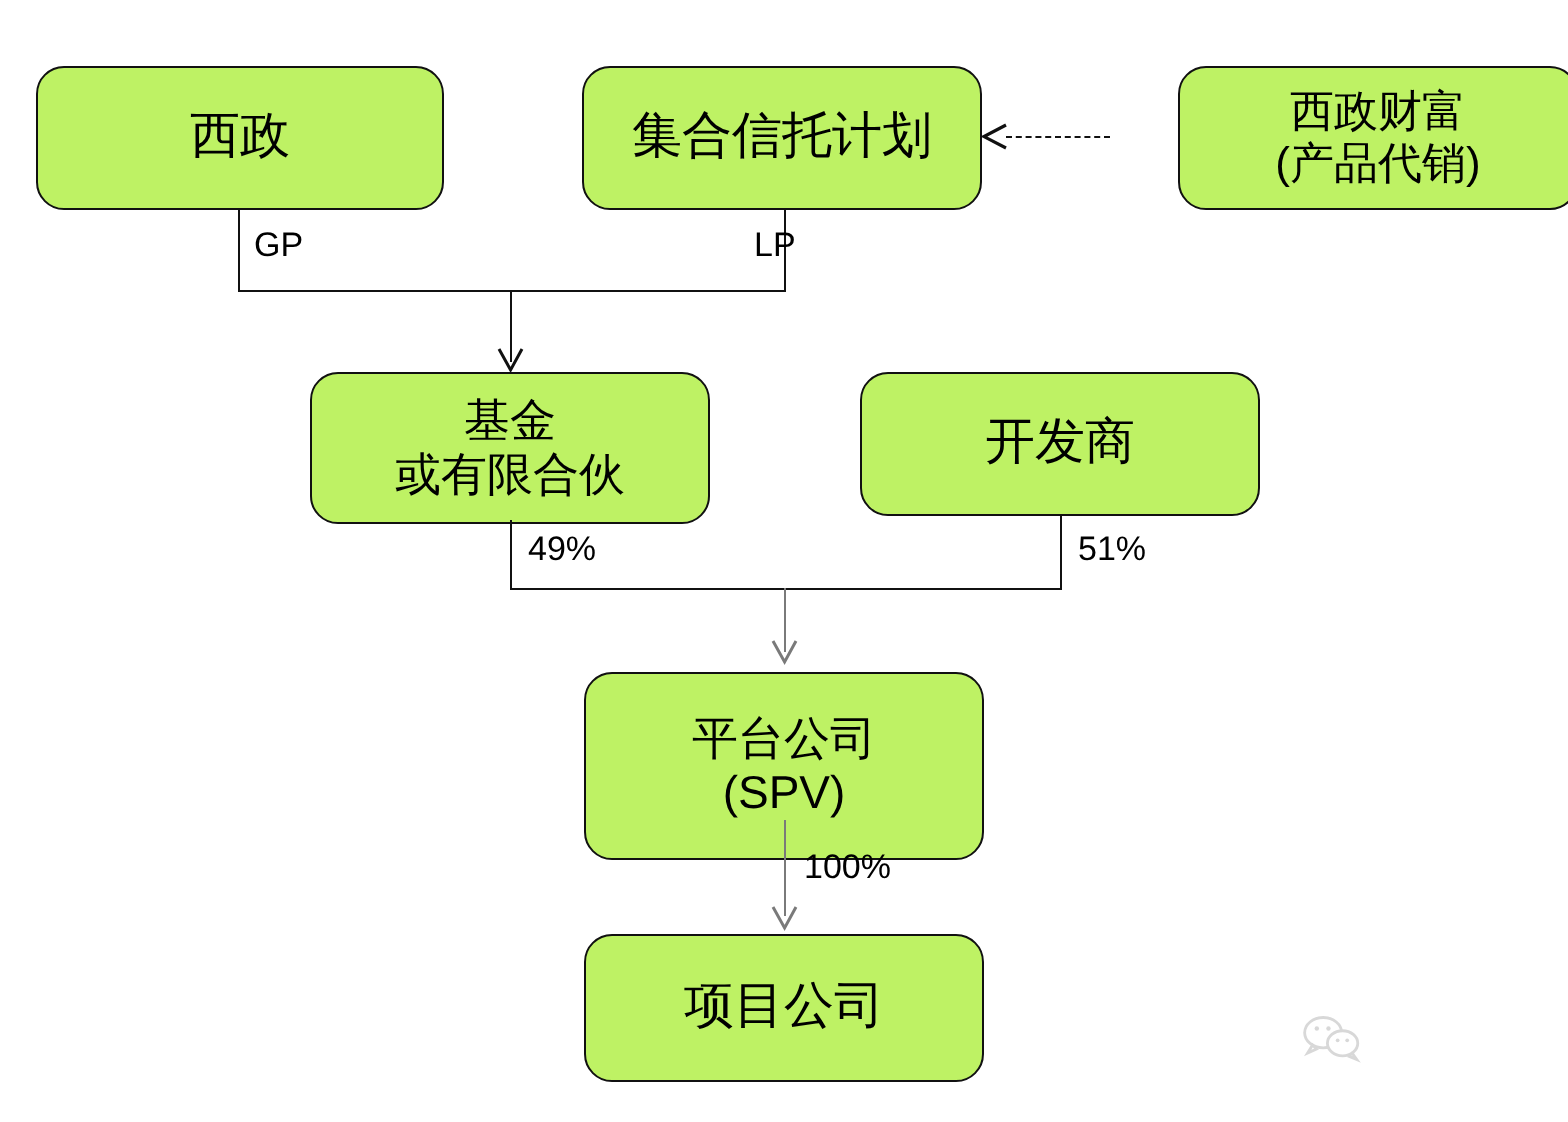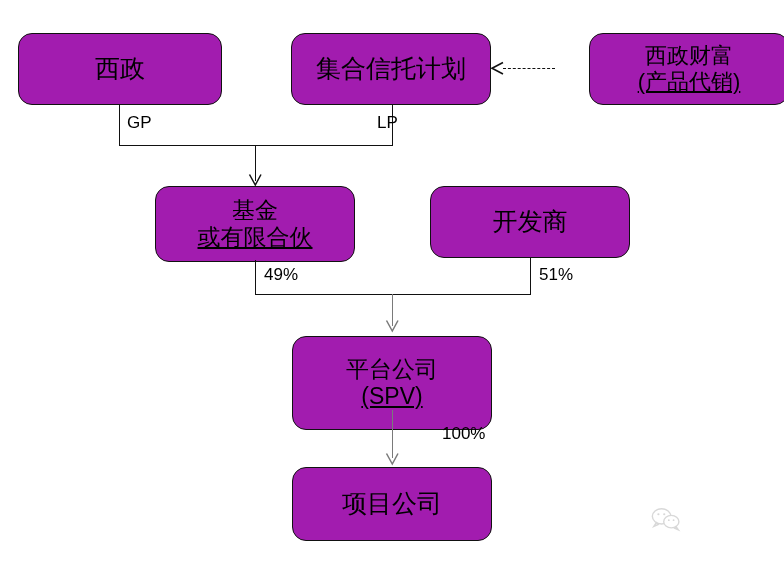--- a/index.html
+++ b/index.html
@@ -11,39 +11,38 @@
     position: relative;
     width: 784px;
     height: 561px;
     background: #ffffff;
     overflow: hidden;
     font-family: "Liberation Sans", "DejaVu Sans", sans-serif;
   }
   .node {
     position: absolute;
     box-sizing: border-box;
-    background: #a21caf;
+    background: #bef264;
     border: 1.6px solid #111111;
     border-radius: 14px;
     display: flex;
     flex-direction: column;
     align-items: center;
     justify-content: center;
     text-align: center;
     color: #000000;
     line-height: 1.18;
   }
   .node .line1 {
     display: block;
     white-space: nowrap;
   }
   .node .line2 {
     display: block;
     white-space: nowrap;
-    text-decoration: underline;
   }
   .n-xizheng      { left: 18px;  top: 33px;  width: 204px; height: 72px;  font-size: 25px; }
   .n-trust        { left: 291px; top: 33px;  width: 200px; height: 72px;  font-size: 25px; }
   .n-wealth       { left: 589px; top: 33px;  width: 200px; height: 72px;  font-size: 22px; }
   .n-fund         { left: 155px; top: 186px; width: 200px; height: 76px;  font-size: 23px; }
   .n-developer    { left: 430px; top: 186px; width: 200px; height: 72px;  font-size: 25px; text-align: center; }
   .n-spv          { left: 292px; top: 336px; width: 200px; height: 94px;  font-size: 23px; }
   .n-project      { left: 292px; top: 467px; width: 200px; height: 74px;  font-size: 25px; }
 
   
@@ -165,21 +164,21 @@
       <polyline points="0.5,0.5 6.3,11 12,0.5" fill="none" stroke="#7a7a7a" stroke-width="1.5"></polyline>
     </svg>
   </div>
 
   <div class="node n-spv">
     <span class="line1">平台公司</span>
     <span class="line2">(SPV)</span>
   </div>
 
   <div class="vline-gray" style="left:392px; top:410px; height:48px;"></div>
-  <div class="edge-label" style="left:402px; top:424px;margin-left:40px;">100%</div>
+  <div class="edge-label" style="left:402px; top:424px;">100%</div>
   <div class="arrow-down" style="left:386px; top:453px;">
     <svg width="13" height="12" viewBox="0 0 13 12">
       <polyline points="0.5,0.5 6.3,11 12,0.5" fill="none" stroke="#7a7a7a" stroke-width="1.5"></polyline>
     </svg>
   </div>
 
   <div class="node n-project">
     <span class="line1">项目公司</span>
   </div>
 

